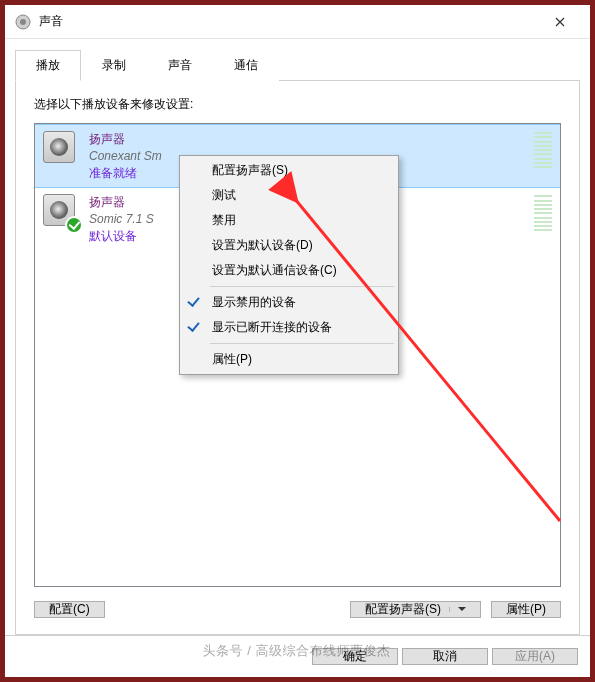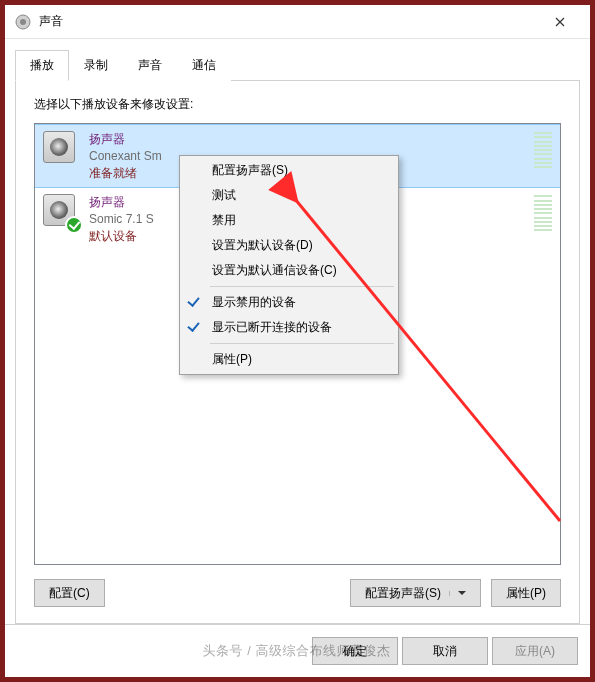--- a/index.html
+++ b/index.html
@@ -4,40 +4,40 @@
 <style>
 * { margin:0; padding:0; box-sizing:border-box; font-family:"Microsoft YaHei","Segoe UI",sans-serif; font-size:12px; }
 body { background:#fff; width:595px; height:682px; position:relative; }
 .dialog { width:595px; height:682px; border:5px solid #7f1d1d; background:#fff; display:flex; flex-direction:column; }
 .titlebar { height:34px; display:flex; align-items:center; padding:0 10px; border-bottom:1px solid #e5e5e5; }
 .title-icon { width:16px; height:16px; margin-right:8px; }
 .title-text { flex:1; font-size:12px; }
 .close-btn { width:40px; height:30px; display:flex; align-items:center; justify-content:center; cursor:pointer; }
 .tabs-area { padding:10px 10px 0 10px; flex:1; display:flex; flex-direction:column; }
 .tab-row { display:flex; border-bottom:1px solid #d0d0d0; }
-.tab { padding:6px 14px; border:1px solid transparent; border-bottom:none; cursor:pointer; position:relative; top:1px; background:#fff; }
+.tab { padding:6px 20px; border:1px solid transparent; border-bottom:none; cursor:pointer; position:relative; top:1px; background:#fff; }
 .tab.active { border-color:#d0d0d0; border-bottom:1px solid #fff; }
 .tab-panel { border:1px solid #d0d0d0; border-top:none; margin-top:-1px; padding:16px 18px 16px 18px; flex:1; display:flex; flex-direction:column; }
 .instr { margin-bottom:10px; }
 .device-list { border:1px solid #828790; flex:1; overflow:auto; position:relative; }
 .device-item { display:flex; align-items:flex-start; padding:6px 8px; border-bottom:1px solid transparent; }
 .device-item.selected { background:#cde8ff; border-top:1px solid #8ecaf7; border-bottom:1px solid #8ecaf7; }
 .dev-icon-wrap { width:36px; height:36px; position:relative; margin-right:10px; flex-shrink:0; }
 .dev-icon { width:32px; height:32px; border:1px solid #888; border-radius:3px; background:linear-gradient(#e8e8e8,#c8c8c8); display:flex; align-items:center; justify-content:center; }
 .dev-icon .cone { width:18px; height:18px; border-radius:50%; background:radial-gradient(circle at 45% 45%, #eee 0%, #666 60%, #333 100%); }
 .check-badge { position:absolute; right:-4px; bottom:-4px; width:18px; height:18px; background:#2ba82b; border-radius:50%; border:2px solid #fff; display:flex; align-items:center; justify-content:center; }
 .check-badge::after { content:""; width:5px; height:8px; border:solid #fff; border-width:0 2px 2px 0; transform:rotate(40deg); margin-top:-2px; }
 .dev-text { display:flex; flex-direction:column; line-height:1.4; }
 .dev-name { color:#701a75; }
-.dev-sub { color:#6d6d6d; }
-.dev-status { color:#7f1d1d; }
+.dev-sub { color:#6d6d6d;font-style:italic; }
+.dev-status { color:#6d28d9; }
 .vu { margin-left:auto; width:18px; height:38px; display:flex; flex-direction:column; justify-content:space-between; padding:1px 0; }
 .vu div { height:2px; background:#c9e8c9; }
 .btn-row { display:flex; gap:10px; margin-top:14px; }
-.btn { height:28px; padding:0 14px; border:1px solid #adadad; background:#e1e1e1; cursor:pointer; display:inline-flex; align-items:center; gap:4px; }
+.btn { height:17px; padding:0 14px; border:1px solid #adadad; background:#e1e1e1; cursor:pointer; display:inline-flex; align-items:center; gap:4px; }
 .btn.disabled { color:#888; }
 .spacer { flex:1; }
 .dropdown-arrow { border-left:1px solid rgba(0,0,0,0.2); padding-left:8px; margin-left:4px; display:flex; align-items:center; }
 .dropdown-arrow svg { display:block; }
 .bottom-bar { border-top:1px solid #d0d0d0; padding:12px; display:flex; justify-content:flex-end; gap:4px; }
 .bottom-bar .btn { min-width:86px; justify-content:center; }
 .context-menu { position:absolute; left:179px; top:155px; width:220px; background:#f2f2f2; border:1px solid #a0a0a0; box-shadow:3px 3px 6px rgba(0,0,0,0.25); padding:2px; z-index:10; }
 .cm-item { padding:4px 8px 4px 30px; cursor:default; position:relative; }
 .cm-sep { height:1px; background:#d0d0d0; margin:3px 2px 3px 28px; }
 .cm-check::before { content:""; position:absolute; left:8px; top:5px; width:5px; height:9px; border:solid #1a64b7; border-width:0 2px 2px 0; transform:rotate(40deg); }

